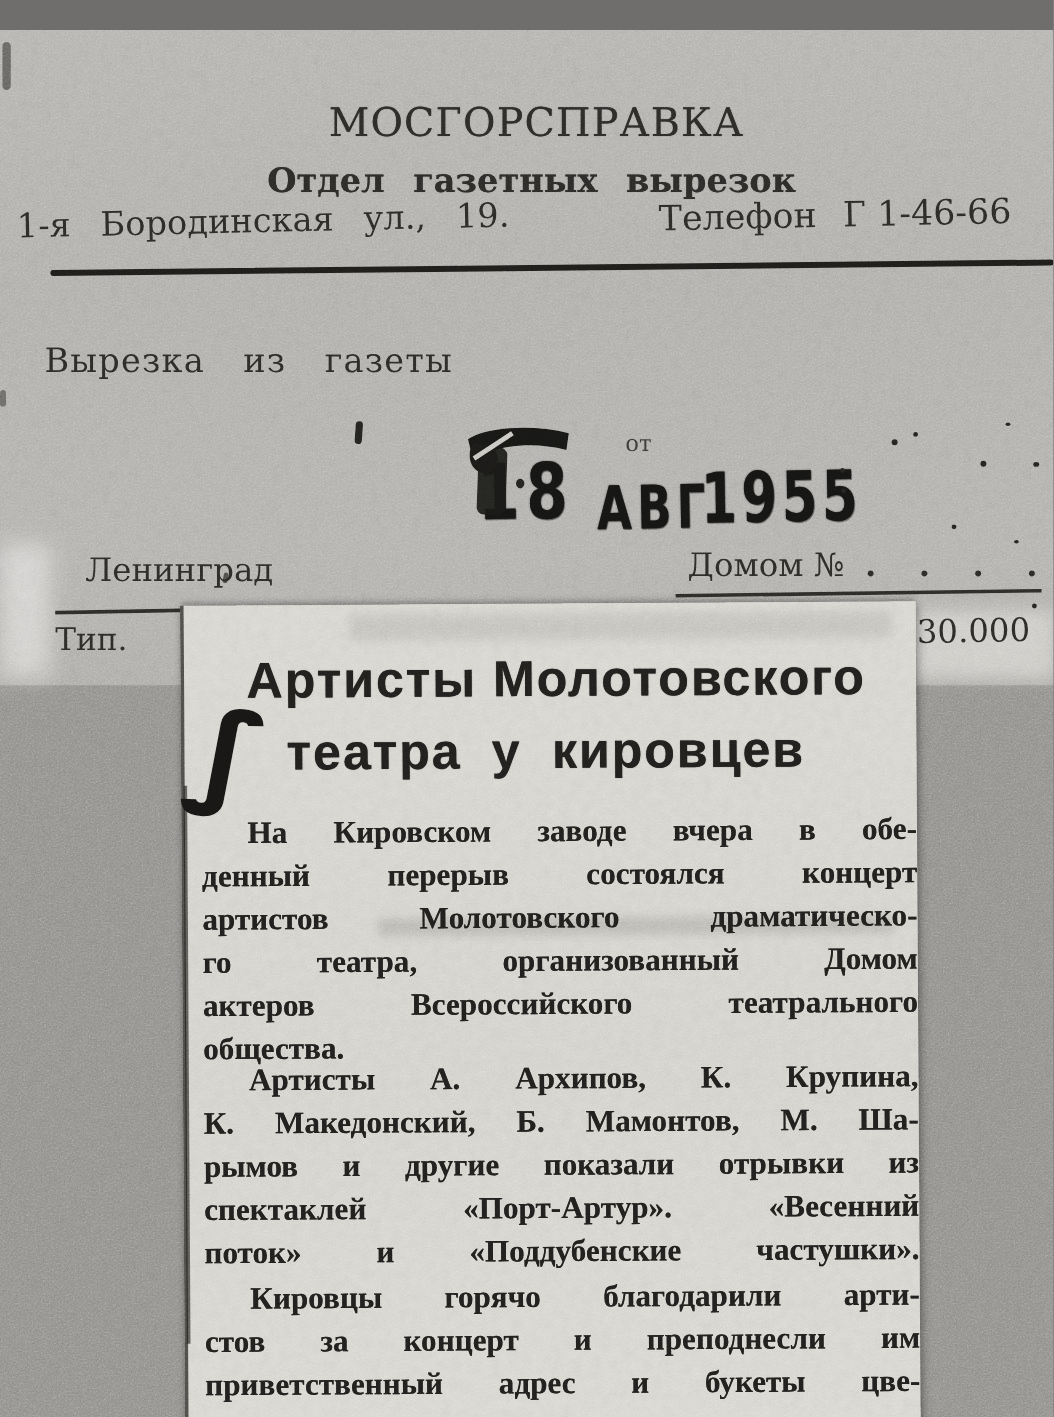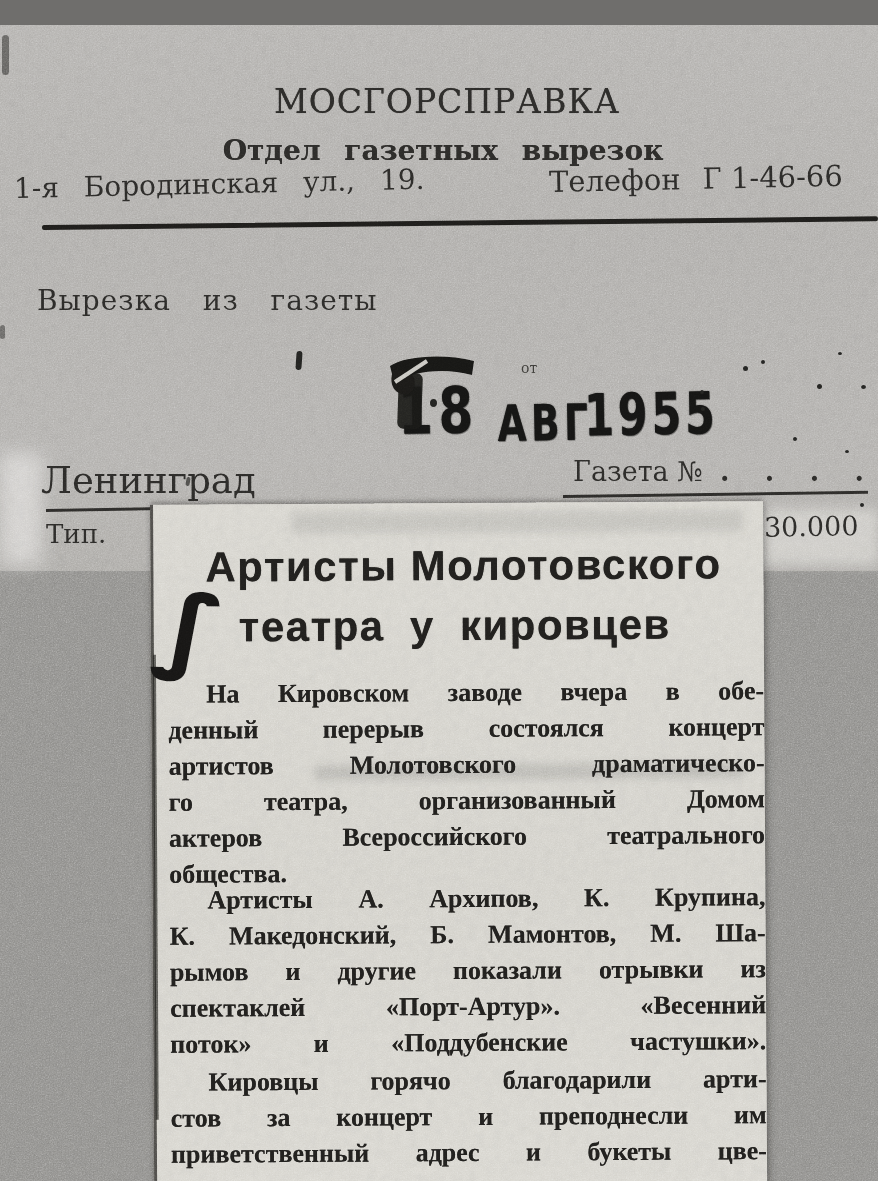--- a/index.html
+++ b/index.html
@@ -27,22 +27,22 @@
     word-spacing:14px;transform:translateX(4px);text-shadow:0 0 .6px rgba(45,44,42,.8);}
   .address{left:14px;top:150px;font-size:28px;word-spacing:16px;
     transform:rotate(-1.3deg);transform-origin:left center;}
   .phone{left:549px;top:143px;font-size:29px;transform:rotate(-1.2deg);transform-origin:left center;}
   .phone .gap{display:inline-block;width:22px;}
   .header-rule{left:42px;top:200px;width:836px;height:4.5px;background:#1d1c1a;
     transform:rotate(-0.6deg);transform-origin:left center;border-radius:2px;}
   .source-label{left:37px;top:262px;font-size:28px;word-spacing:22px;letter-spacing:1px;}
   .newspaper-name{left:55px;top:296px;font-size:27px;font-weight:bold;
     letter-spacing:4.5px;word-spacing:26px;text-shadow:0 0 .7px rgba(40,39,37,.9);}
-  .from-label{left:521px;top:336px;font-size:14px;color:#3a3936;}
-  .city-label{left:41px;top:437px;font-size:37px;}
+  .from-label{left:521px;top:336px;font-size:19px;color:#3a3936;}
+  .city-label{left:71px;top:437px;font-size:27px;}
   .gazeta-line{left:573px;top:433px;font-size:27px;}
   .gazeta-line .dots{letter-spacing:13px;font-weight:bold;}
   .gazeta-underline{left:563px;top:470px;width:305px;height:3px;background:#2b2a28;
     transform:rotate(-0.8deg);transform-origin:left center;}
   .tip-rule{left:46px;top:484px;width:104px;height:3px;background:#2b2a28;
     transform:rotate(-1deg);transform-origin:left center;}
   .tip-label{left:46px;top:496px;font-size:26px;}
   .circulation{left:764px;top:488px;font-size:27px;transform:rotate(-1deg);}
   
   .stamp{position:absolute;left:0;top:0;width:878px;height:0;transform:rotate(-1deg);
@@ -116,21 +116,21 @@
     <span class="year">1955</span>
   </div>
   <div class="ink-rect"></div>
   <svg class="blob-svg" width="92" height="48" viewBox="0 0 92 48">
     <path d="M4,15 C18,5 58,2 88,10 L86,24 C56,16 26,21 8,31 Z" fill="#161614"></path>
     <path d="M7,20 C2,33 9,45 21,43 C30,41 31,27 25,23 C18,19 10,17 7,20 Z" fill="#1a1917"></path>
     <line x1="9" y1="31" x2="41" y2="10" stroke="#c9c7c1" stroke-width="4"></line>
   </svg>
 
   <div class="abs city-label">Ленинград</div>
-  <div class="abs gazeta-line"><span>Газета №</span>&nbsp;&nbsp;<span class="dots">. . . . . .</span></div>
+  <div class="abs gazeta-line"><span>Домом №</span>&nbsp;&nbsp;<span class="dots">. . . . . .</span></div>
   <div class="abs gazeta-underline"></div>
   <div class="abs tip-rule"></div>
   <div class="abs tip-label">Тип.</div>
   <div class="abs circulation">30.000</div>
 
   <div class="speck" style="left:2px;top:10px;width:7px;height:40px;border-radius:4px;opacity:.55;"></div>
   <div class="speck" style="left:0;top:300px;width:5px;height:14px;border-radius:3px;opacity:.5;"></div>
   <div class="speck" style="left:296px;top:326px;width:6px;height:19px;border-radius:3px;transform:rotate(4deg);"></div>
   <div class="speck" style="left:430px;top:374px;width:7px;height:8px;"></div>
   <div class="speck" style="left:700px;top:365px;width:4px;height:4px;"></div>

